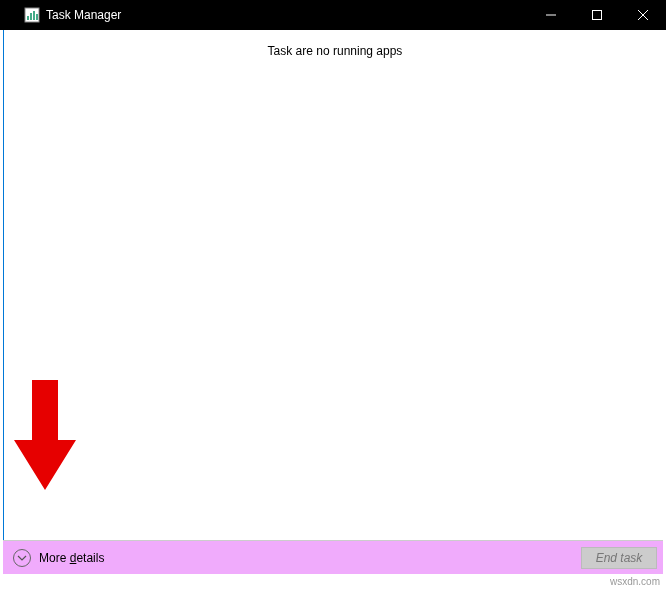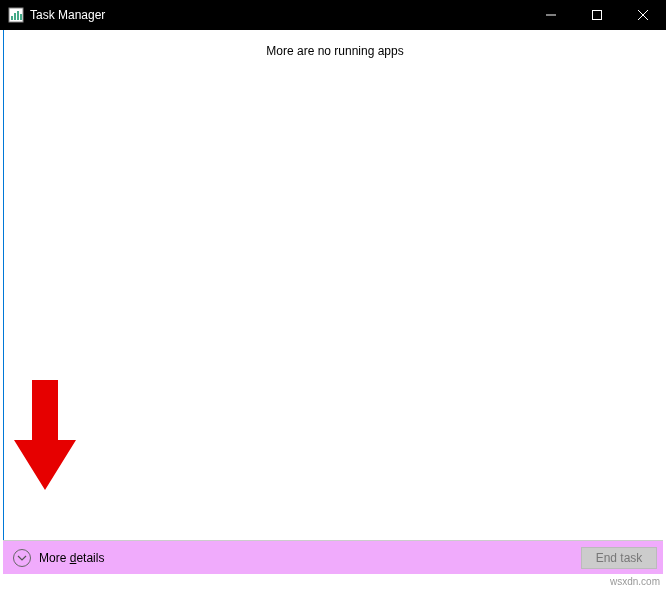--- a/index.html
+++ b/index.html
@@ -14,21 +14,21 @@
       background: #fff;
       position: relative;
       overflow: hidden;
     }
     .titlebar {
       height: 30px;
       background: #000;
       color: #fff;
       display: flex;
       align-items: center;
-      padding-left: 8px;
+      padding-left: 24px;
     }
     .titlebar-icon {
       width: 16px;
       height: 16px;
       margin-right: 6px;
       display: flex;
       align-items: center;
       justify-content: center;
     }
     .titlebar-title {
@@ -104,20 +104,21 @@
       width: 76px;
       height: 22px;
       background: #ccc;
       border: 1px solid #bbb;
       color: #777;
       font-size: 12px;
       cursor: default;
       display: flex;
       align-items: center;
       justify-content: center;
+      font-style: italic;
     }
     .watermark {
       position: absolute;
       bottom: 2px;
       right: 6px;
       font-size: 10px;
       color: #999;
     }
   </style>
 </head>
@@ -148,21 +149,21 @@
     <div class="win-btn">
       <svg width="10" height="10" viewBox="0 0 10 10">
           <line x1="0" y1="0" x2="10" y2="10" stroke="#fff" stroke-width="1"></line>
           <line x1="10" y1="0" x2="0" y2="10" stroke="#fff" stroke-width="1"></line>
         </svg>
     </div>
   </div>
 </div>
 
 <div class="content">
-  <div class="empty-message">More are no running apps</div>
+  <div class="empty-message">Task are no running apps</div>
 </div>
 
 <svg class="arrow-annotation" viewBox="0 0 62 110">
   <polygon points="18,0 44,0 44,60 62,60 31,110 0,60 18,60" fill="#e60000"></polygon>
 </svg>
 
 <div class="footer">
   <div class="more-details">
     <span class="chevron-circle">
       <svg width="10" height="10" viewBox="0 0 10 10">

